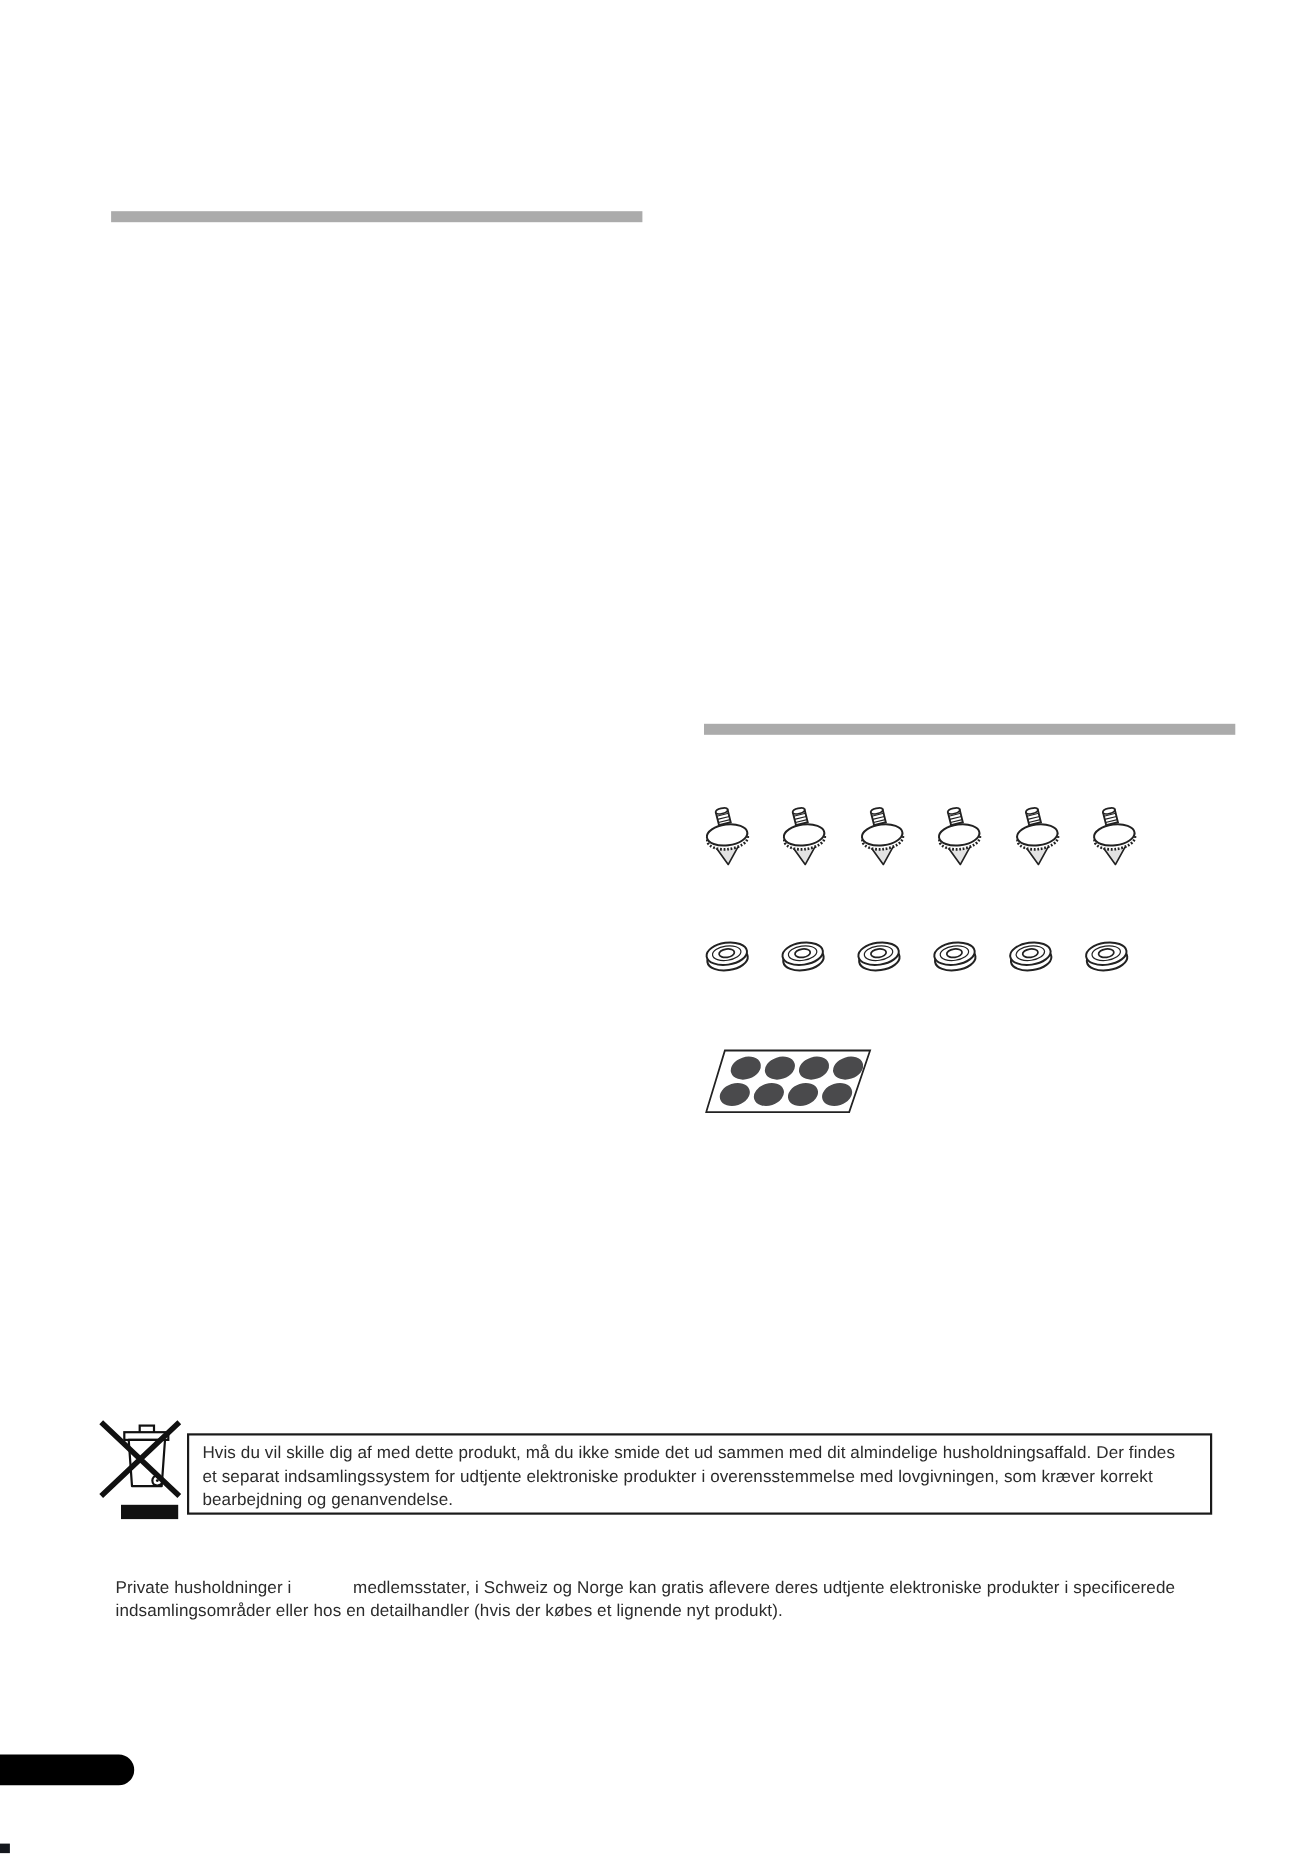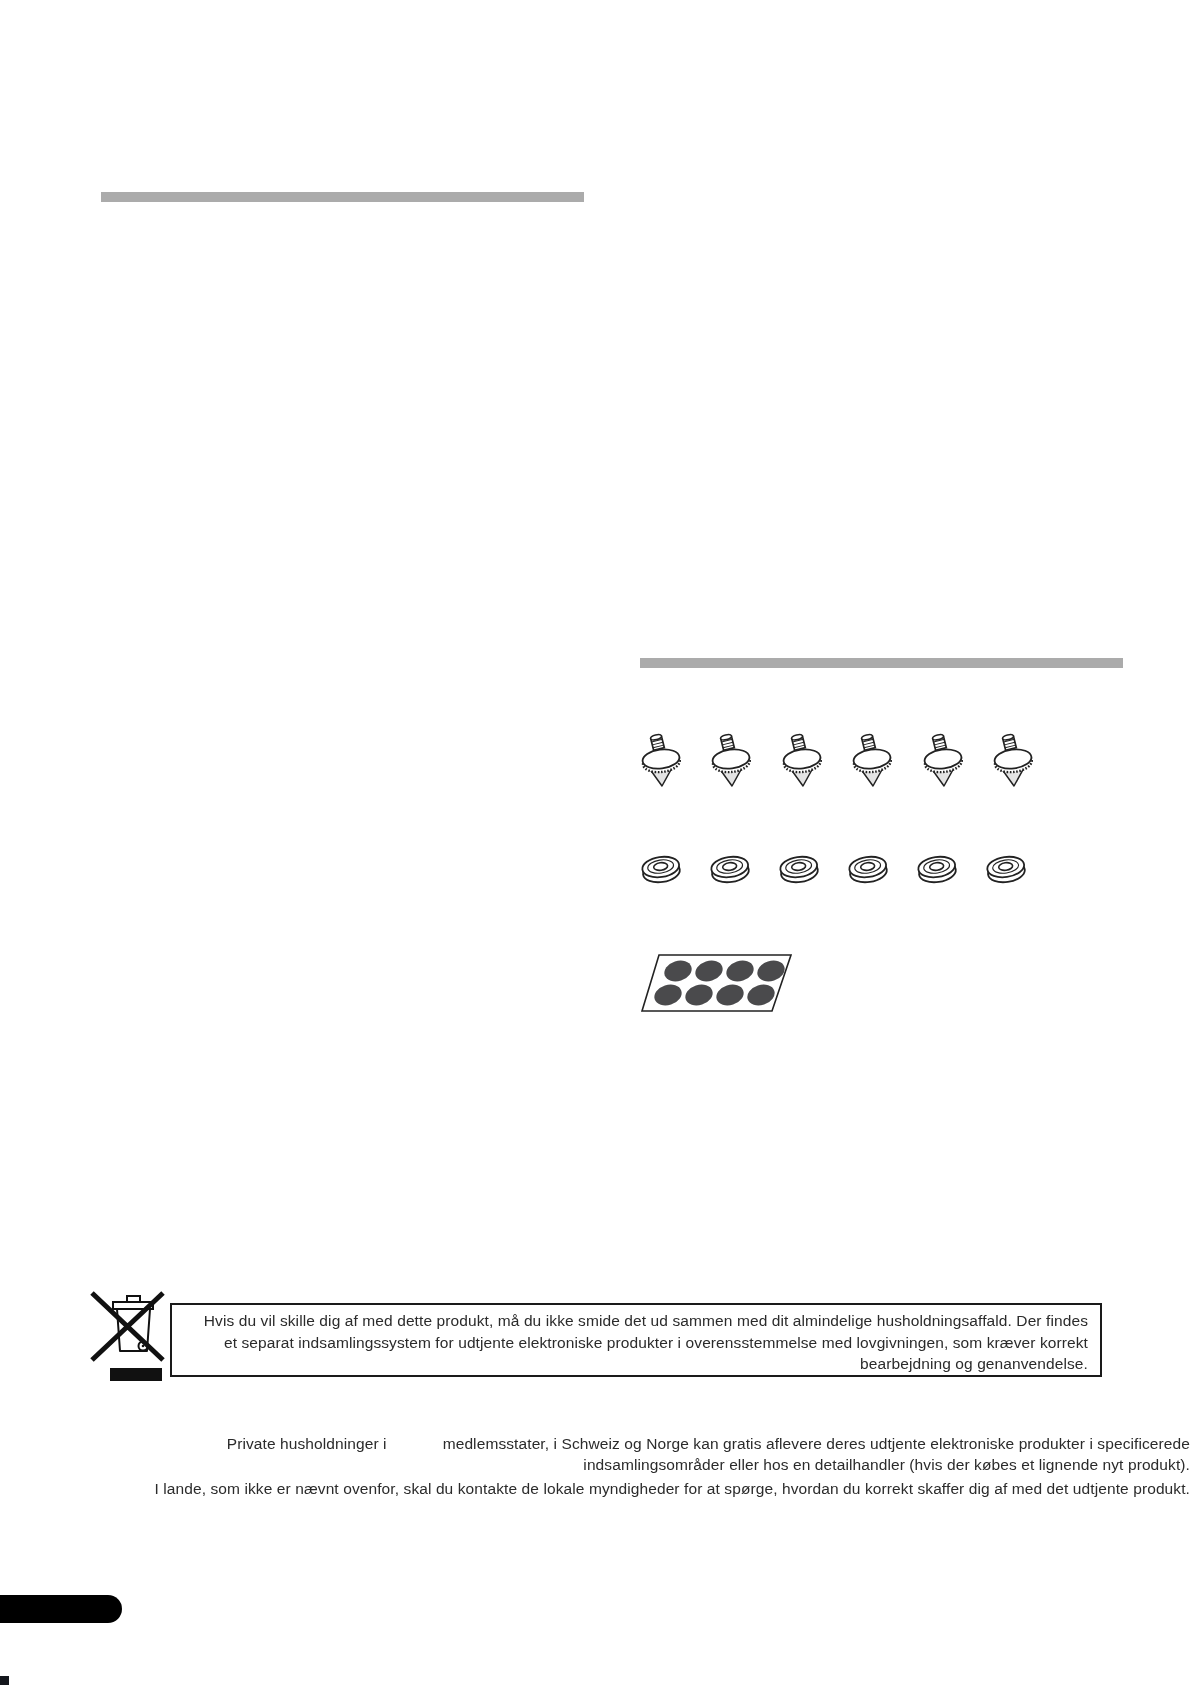--- a/index.html
+++ b/index.html
@@ -1,18 +1,18 @@
 <!DOCTYPE html>
 <html><head>
 <meta charset="utf-8">
 <style>
   html,body{margin:0;padding:0;background:#fff;}
   #page{
     position:relative;width:1192px;height:1685px;background:#fff;
-    font-family:"Liberation Sans", sans-serif;color:#2b2b2b;overflow:hidden;text-align:right;
+    font-family:"Liberation Sans", sans-serif;color:#2b2b2b;overflow:hidden;
   }
   .rule{position:absolute;height:10px;background:#ababab;}
   .rule-left{left:101px;top:192px;width:483px;}
   .rule-right{left:640px;top:658px;width:483px;}
 
   .icon-row{position:absolute;display:flex;justify-content:space-between;}
   .spikes-row{left:638px;top:733px;width:398px;}
   .pads-row{left:640px;top:852px;width:387px;}
   .spike-svg{width:46px;height:54px;}
   .pad-svg{width:42px;height:35px;}
@@ -141,19 +141,18 @@
 
   <div class="notice-box">
     <div class="notice-text">Hvis du vil skille dig af med dette produkt, må du ikke smide det ud sammen med dit almindelige husholdningsaffald. Der findes
 et separat indsamlingssystem for udtjente elektroniske produkter i overensstemmelse med lovgivningen, som kræver korrekt
 bearbejdning og genanvendelse.</div>
   </div>
 
   <div class="paras">
     <p><span>Private husholdninger i</span><span class="gap-spacer"></span><span>medlemsstater, i Schweiz og Norge kan gratis aflevere deres udtjente elektroniske produkter i specificerede
 indsamlingsområder eller hos en detailhandler (hvis der købes et lignende nyt produkt).</span></p>
-    <p>I lande, som ikke er nævnt ovenfor, skal du kontakte de lokale myndigheder for at spørge, hvordan du korrekt skaffer dig af med det udtjente produkt.</p>
   </div>
 
   <div class="footer-tab" style="background-color: rgb(0, 0, 0);"></div>
   <div class="corner-mark"></div>
 
 </div>
 
 </body></html>

